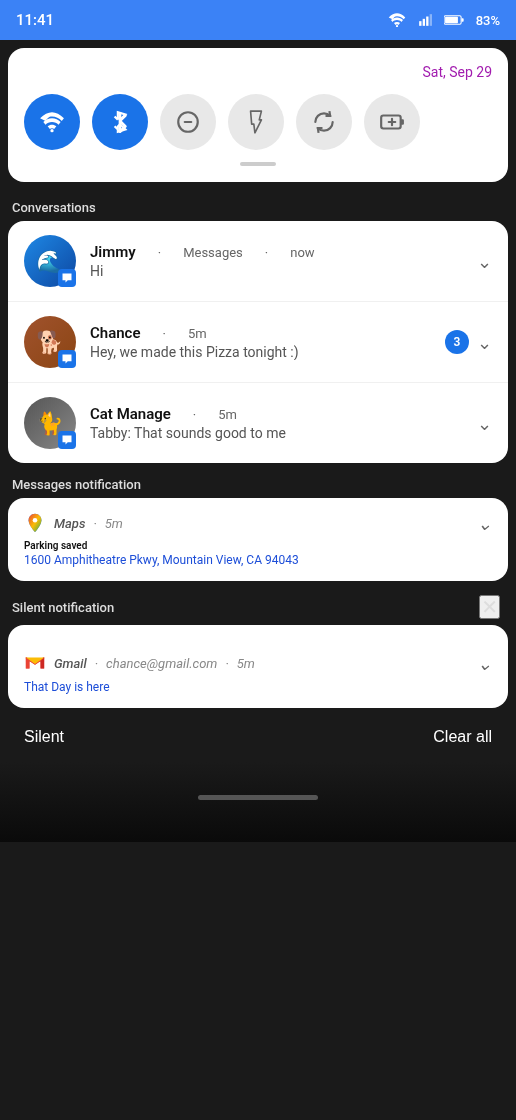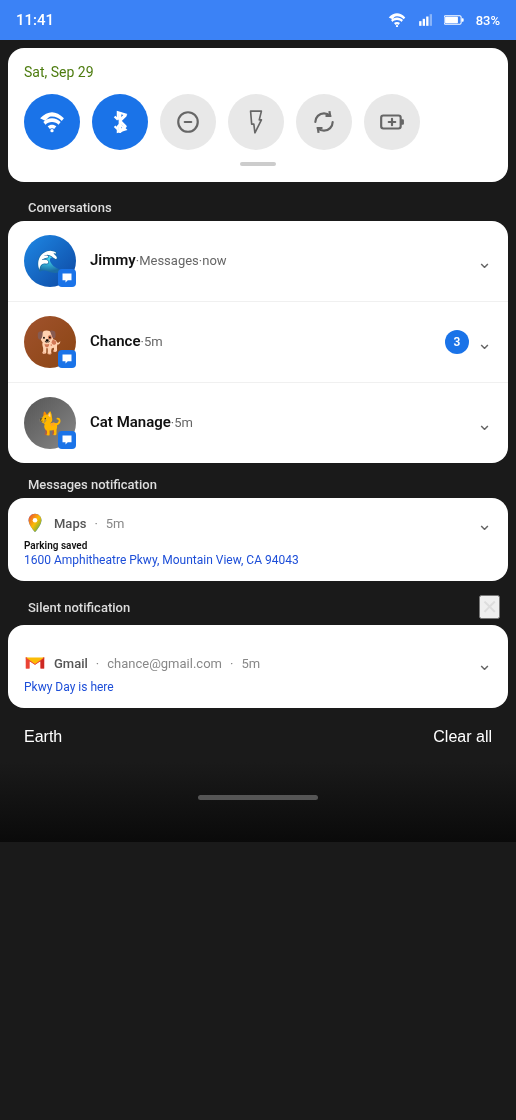--- a/index.html
+++ b/index.html
@@ -38,23 +38,24 @@
 
     
     .quick-settings {
       background: #fff;
       margin: 8px 8px;
       border-radius: 16px;
       padding: 16px;
     }
     .date-label {
       font-size: 14px;
-      color: #4d7c0f;
+      color: #a21caf;
       margin-bottom: 14px;
       font-weight: 400;
+      text-align: right;
     }
     .quick-icons-row {
       display: flex;
       gap: 12px;
       justify-content: flex-start;
       margin-bottom: 12px;
     }
     .quick-icon-btn {
       width: 56px;
       height: 56px;
@@ -82,21 +83,21 @@
       background: #ccc;
       border-radius: 2px;
       margin: 0 auto;
     }
 
     
     .section-header {
       color: #ddd;
       font-size: 13px;
       font-weight: 500;
-      padding: 10px 16px 6px 28px;
+      padding: 10px 16px 6px 12px;
       display: flex;
       align-items: center;
       justify-content: space-between;
     }
     .section-header .close-btn {
       color: #ddd;
       font-size: 20px;
       cursor: pointer;
       line-height: 1;
     }
@@ -168,21 +169,21 @@
       width: 12px;
       height: 12px;
     }
     .conv-content {
       flex: 1;
       min-width: 0;
     }
     .conv-header-row {
       display: flex;
       align-items: center;
-      gap: 0;
+      gap: 22px;
       margin-bottom: 2px;
     }
     .conv-name {
       font-size: 15px;
       font-weight: 600;
       color: #111;
     }
     .conv-meta {
       font-size: 13px;
       color: #666;
@@ -220,20 +221,21 @@
 
     
     .maps-notif {
       padding: 14px 16px;
     }
     .notif-top-row {
       display: flex;
       align-items: flex-end;
       justify-content: space-between;
       margin-bottom: 6px;
+      font-style: italic;
     }
     .notif-app-info {
       display: flex;
       align-items: center;
       gap: 8px;
     }
     .maps-icon {
       width: 22px;
       height: 22px;
     }
@@ -402,20 +404,21 @@
       </div>
     </div>
     <div class="conv-content">
       <div class="conv-header-row">
         <span class="conv-name">Jimmy</span>
         <span class="conv-meta">·</span>
         <span class="conv-meta">Messages</span>
         <span class="conv-meta">·</span>
         <span class="conv-meta">now</span>
       </div>
+      <div class="conv-msg">Hi</div>
     </div>
     <div class="conv-actions">
       <span class="chevron">⌄</span>
     </div>
   </div>
 
   <div class="conv-item">
     <div class="avatar-wrap">
       <div class="avatar avatar-chance">
         <div class="avatar-inner">🐕</div>
@@ -425,20 +428,21 @@
             <path d="M2 2h12v9H9l-3 3V11H2z"></path>
           </svg>
       </div>
     </div>
     <div class="conv-content">
       <div class="conv-header-row">
         <span class="conv-name">Chance</span>
         <span class="conv-meta">·</span>
         <span class="conv-meta">5m</span>
       </div>
+      <div class="conv-msg">Hey, we made this Pizza tonight :)</div>
     </div>
     <div class="conv-actions">
       <span class="unread-badge">3</span>
       <span class="chevron">⌄</span>
     </div>
   </div>
 
   <div class="conv-item">
     <div class="avatar-wrap">
       <div class="avatar avatar-cat">
@@ -449,20 +453,21 @@
             <path d="M2 2h12v9H9l-3 3V11H2z"></path>
           </svg>
       </div>
     </div>
     <div class="conv-content">
       <div class="conv-header-row">
         <span class="conv-name">Cat Manage</span>
         <span class="conv-meta">·</span>
         <span class="conv-meta">5m</span>
       </div>
+      <div class="conv-msg">Tabby: That sounds good to me</div>
     </div>
     <div class="conv-actions">
       <span class="chevron">⌄</span>
     </div>
   </div>
 </div>
 
 <div class="section-header">
   <span>Messages notification</span>
 </div>
@@ -514,24 +519,24 @@
           <path d="M2 6l10 7 10-7" fill="#FBBC05"></path>
         </svg>
         <span class="notif-app-name">Gmail</span>
         <span class="notif-time">·</span>
         <span class="notif-time">chance@gmail.com</span>
         <span class="notif-time">·</span>
         <span class="notif-time">5m</span>
       </div>
       <span class="chevron">⌄</span>
     </div>
-    <div class="notif-body">Pkwy Day is here</div>
+    <div class="notif-body">That Day is here</div>
   </div>
 </div>
 
 <div class="bottom-bar">
-  <button class="bottom-bar-btn">Earth</button>
+  <button class="bottom-bar-btn">Silent</button>
   <button class="bottom-bar-btn">Clear all</button>
 </div>
 
 <div class="bottom-dim">
   <div class="home-bar"></div>
 </div>
 
 </body></html>

